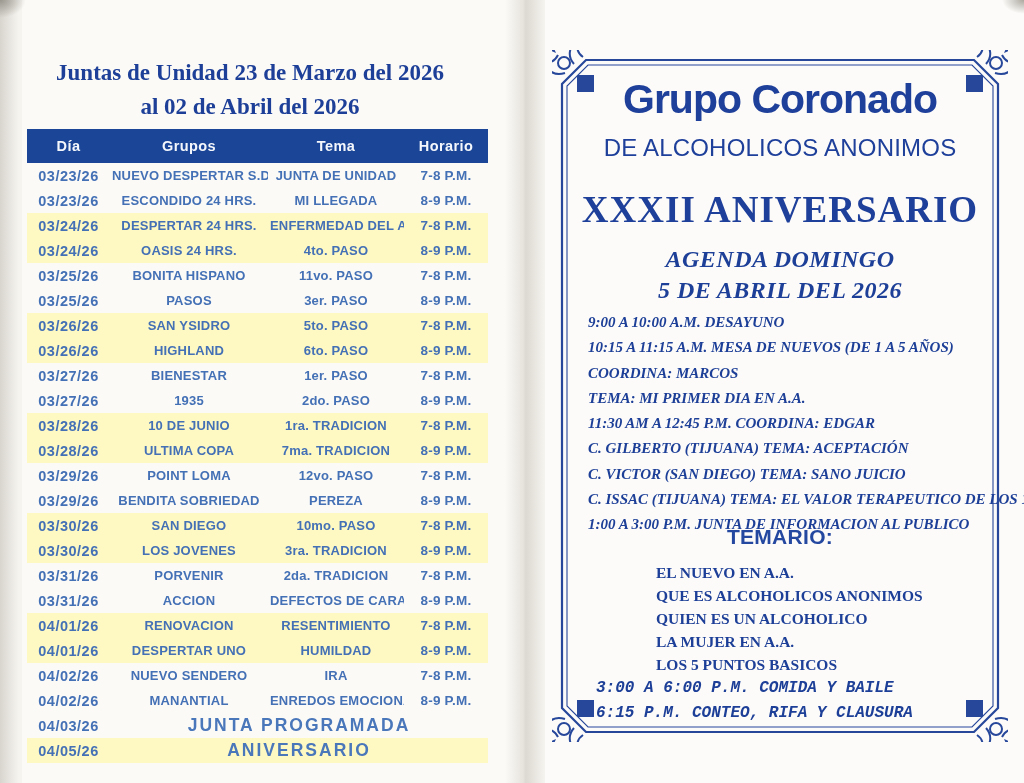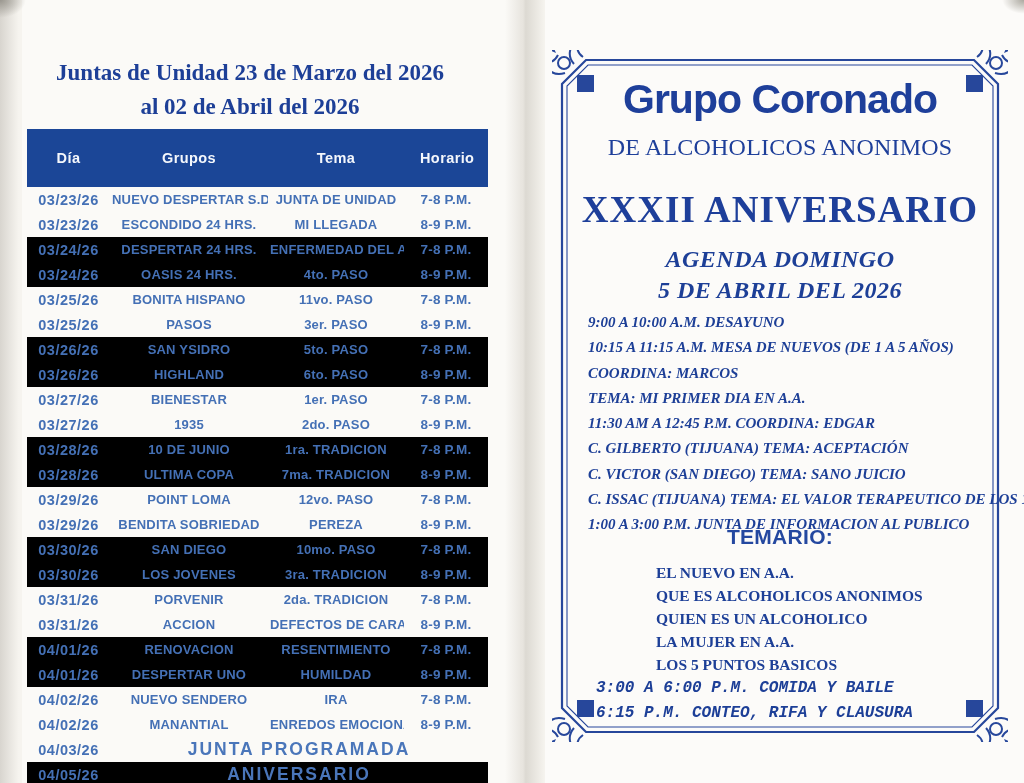--- a/index.html
+++ b/index.html
@@ -27,43 +27,43 @@
     font-family:"Liberation Serif", serif;
     font-weight:bold;
     font-size:23px; line-height:34px;
   }
   table.schedule{
     position:absolute; left:27px; top:129px; width:461px;
     border-collapse:collapse; table-layout:fixed;
   }
   table.schedule th{
     background:#1b4697; color:#f4f7fc; font-weight:bold;
-    font-size:14.5px; height:26px; letter-spacing:.4px; padding:16px;
+    font-size:14.5px; height:26px; letter-spacing:.4px; padding:4px;
   }
   table.schedule td{
     height:25px; padding:0 2px; text-align:center;
     color:#4470b5; font-weight:bold; font-size:13px;
     letter-spacing:.2px; white-space:nowrap; overflow:hidden;
   }
   table.schedule td.c-dia{font-size:14.5px; letter-spacing:.5px;}
   table.schedule td.c-hor{font-size:13.5px;}
-  table.schedule tr.hl td{background:#000000;}
+  table.schedule tr.hl td{background:#fef9c3;}
   table.schedule tr.span-row td.c-span{
     font-size:17.5px; letter-spacing:2px; color:#4a76ba;
   }
 
   
   .rp{position:absolute; left:552px; top:50px; width:456px; height:692px;}
   .rp svg.frame{position:absolute; left:0; top:0;}
   .rp .centered{position:absolute; left:0; width:100%; text-align:center;}
   .org-name{
     top:26px; color:#1e3f9a; font-weight:bold; font-size:41px;
     letter-spacing:-1px; line-height:46px;
   }
-  .org-sub{top:84px; color:#1e3f9a; font-size:24px; letter-spacing:.2px; font-weight:normal;font-family:Liberation Serif, serif;}
+  .org-sub{top:84px; color:#1e3f9a; font-size:24px; letter-spacing:.2px; font-weight:normal;}
   .event-title{
     top:138px; color:#1e3f9a; font-family:"Liberation Serif", serif;
     font-weight:bold; font-size:37px; letter-spacing:1px;
   }
   .agenda-head{
     top:194px; color:#1d3f97; font-family:"Liberation Serif", serif;
     font-style:italic; font-weight:bold; font-size:24px; line-height:31px;
     letter-spacing:.5px;
   }
   .agenda-list{

